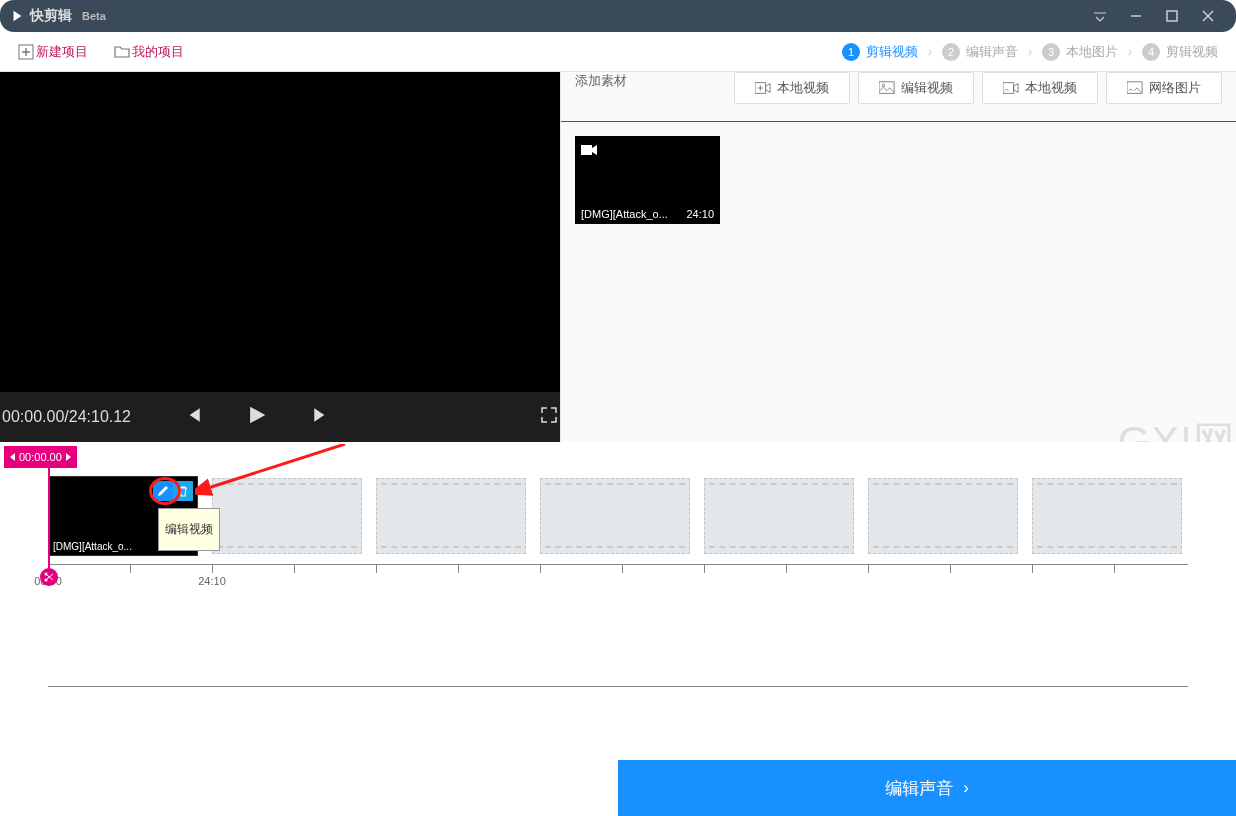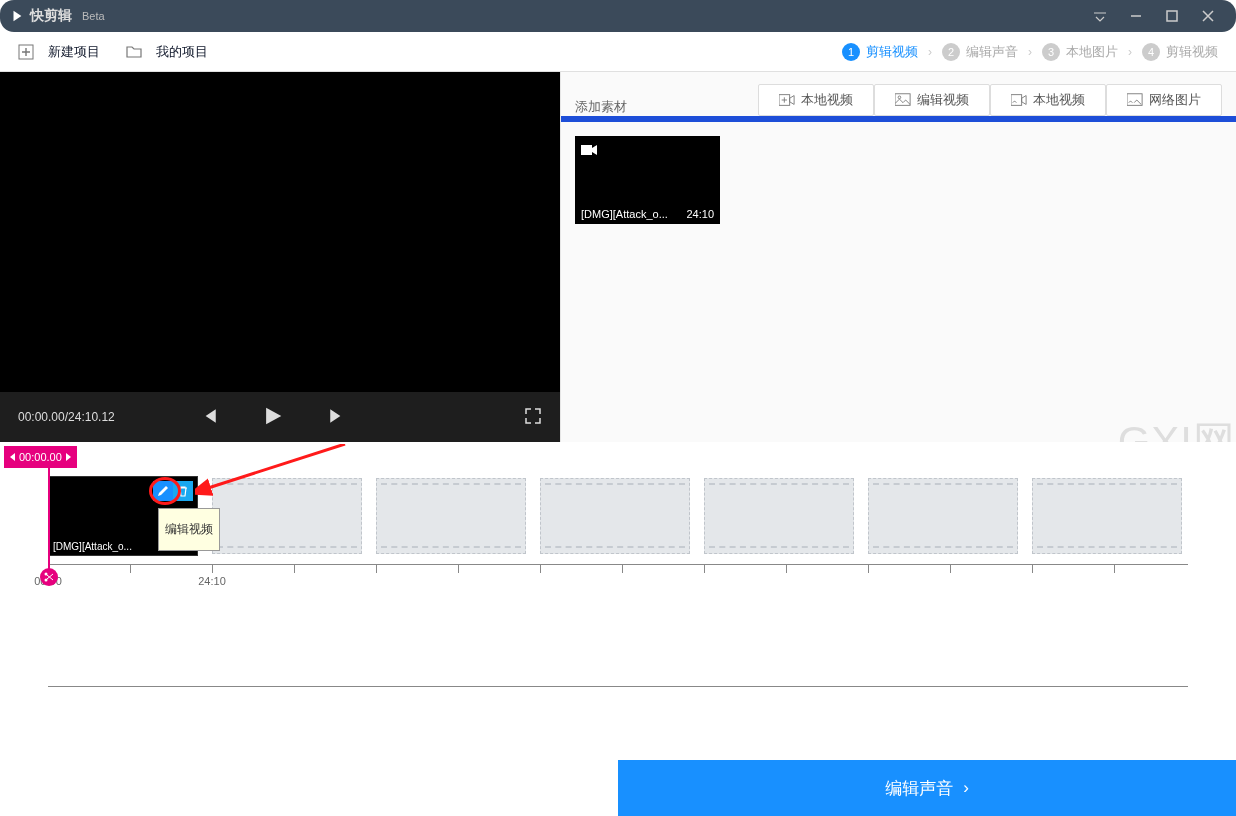--- a/index.html
+++ b/index.html
@@ -1,47 +1,47 @@
 <!DOCTYPE html>
 <html><head>
 <meta charset="utf-8">
 <style>
 * { margin: 0; padding: 0; box-sizing: border-box; font-family: "Microsoft YaHei", Arial, sans-serif; }
 body { width: 1236px; height: 816px; background: #fff; overflow: hidden; position: relative; }
 
 .titlebar { height: 32px; background: #3b4a5a; display: flex; align-items: center; padding: 0 10px; color: #ddd; border-radius: 14px; }
 .titlebar .logo { display: flex; align-items: center; gap: 6px; font-size: 14px; font-weight: 600; }
 .titlebar .logo svg { width: 14px; height: 14px; }
-.titlebar .beta { font-size: 11px; margin-left: 4px; font-weight: 400; color: #bbb; }
+.titlebar .beta { font-size: 11px; margin-left: 4px; font-weight: 700; color: #bbb; }
 .titlebar .spacer { flex: 1; }
 .titlebar .winbtn { width: 36px; height: 32px; display: flex; align-items: center; justify-content: center; color: #ccc; }
 
 .toolbar { height: 40px; background: #fff; border-bottom: 1px solid #e0e0e0; display: flex; align-items: center; padding: 0 18px; }
-.tool-btn { display: flex; align-items: center; gap: 14px; color: #0f172a; font-size: 13px; margin-right: 26px; cursor: pointer; }
+.tool-btn { display: flex; align-items: center; gap: 2px; color: #be185d; font-size: 13px; margin-right: 26px; cursor: pointer; }
 .tool-btn svg { width: 16px; height: 16px; }
 .steps { margin-left: auto; display: flex; align-items: center; gap: 10px; }
 .step { display: flex; align-items: center; gap: 6px; font-size: 13px; color: #aaa; }
 .step.active { color: #1890ff; }
 .step .num { width: 18px; height: 18px; border-radius: 50%; background: #ccc; color: #fff; display: flex; align-items: center; justify-content: center; font-size: 11px; }
 .step.active .num { background: #1890ff; }
 .step-arrow { color: #ccc; font-size: 12px; }
 
 .upper { height: 370px; display: flex; }
 .player { width: 560px; background: #000; display: flex; flex-direction: column; }
 .video-area { flex: 1; background: #000; }
-.controls { height: 50px; background: #1e1e1e; display: flex; align-items: center; padding: 0 18px; color: #ddd; font-size: 12px; }
+.controls { height: 50px; background: #1e1e1e; display: flex; align-items: center; padding: 0 2px; color: #ddd; font-size: 16px; }
 .controls .time { width: 170px; }
 .controls .pbtns { display: flex; gap: 44px; align-items: center; margin-left: 12px; }
 .controls .pbtns svg { width: 18px; height: 18px; fill: #ddd; cursor: pointer; }
 .controls .pbtns .play svg { width: 22px; height: 22px; }
 .controls .fsbtn { margin-left: auto; }
 .controls .fsbtn svg { width: 18px; height: 18px; fill: none; stroke: #ddd; stroke-width: 1.5; cursor: pointer; }
 
 .assets { flex: 1; background: #fafafa; border-left: 1px solid #e6e6e6; display: flex; flex-direction: column; position: relative; }
-.assets-header { height: 50px; display: flex; align-items: flex-end; padding: 0 14px; gap: 0; border-bottom: 6px solid #1d4ed8; }
+.assets-header { height: 50px; display: flex; align-items: flex-start; padding: 0 14px; gap: 8px; border-bottom: 1px solid #1d4ed8; }
 .assets-header .lbl { color: #666; font-size: 13px; margin-right: auto; }
 .asset-btn { height: 32px; padding: 0 20px; border: 1px solid #ddd; background: #fff; border-radius: 2px; display: flex; align-items: center; gap: 6px; font-size: 13px; color: #555; cursor: pointer; }
 .asset-btn svg { width: 16px; height: 14px; }
 .assets-body { flex: 1; padding: 14px; position: relative; }
 .clip-thumb { width: 145px; height: 88px; background: #000; position: relative; }
 .clip-thumb .cam { position: absolute; top: 6px; left: 6px; }
 .clip-thumb .cam svg { width: 16px; height: 12px; fill: #fff; }
 .clip-thumb .bar { position: absolute; bottom: 0; left: 0; right: 0; height: 20px; background: rgba(0,0,0,.6); color: #fff; font-size: 11px; display: flex; align-items: center; padding: 0 6px; }
 .clip-thumb .bar .dur { margin-left: auto; }
 

